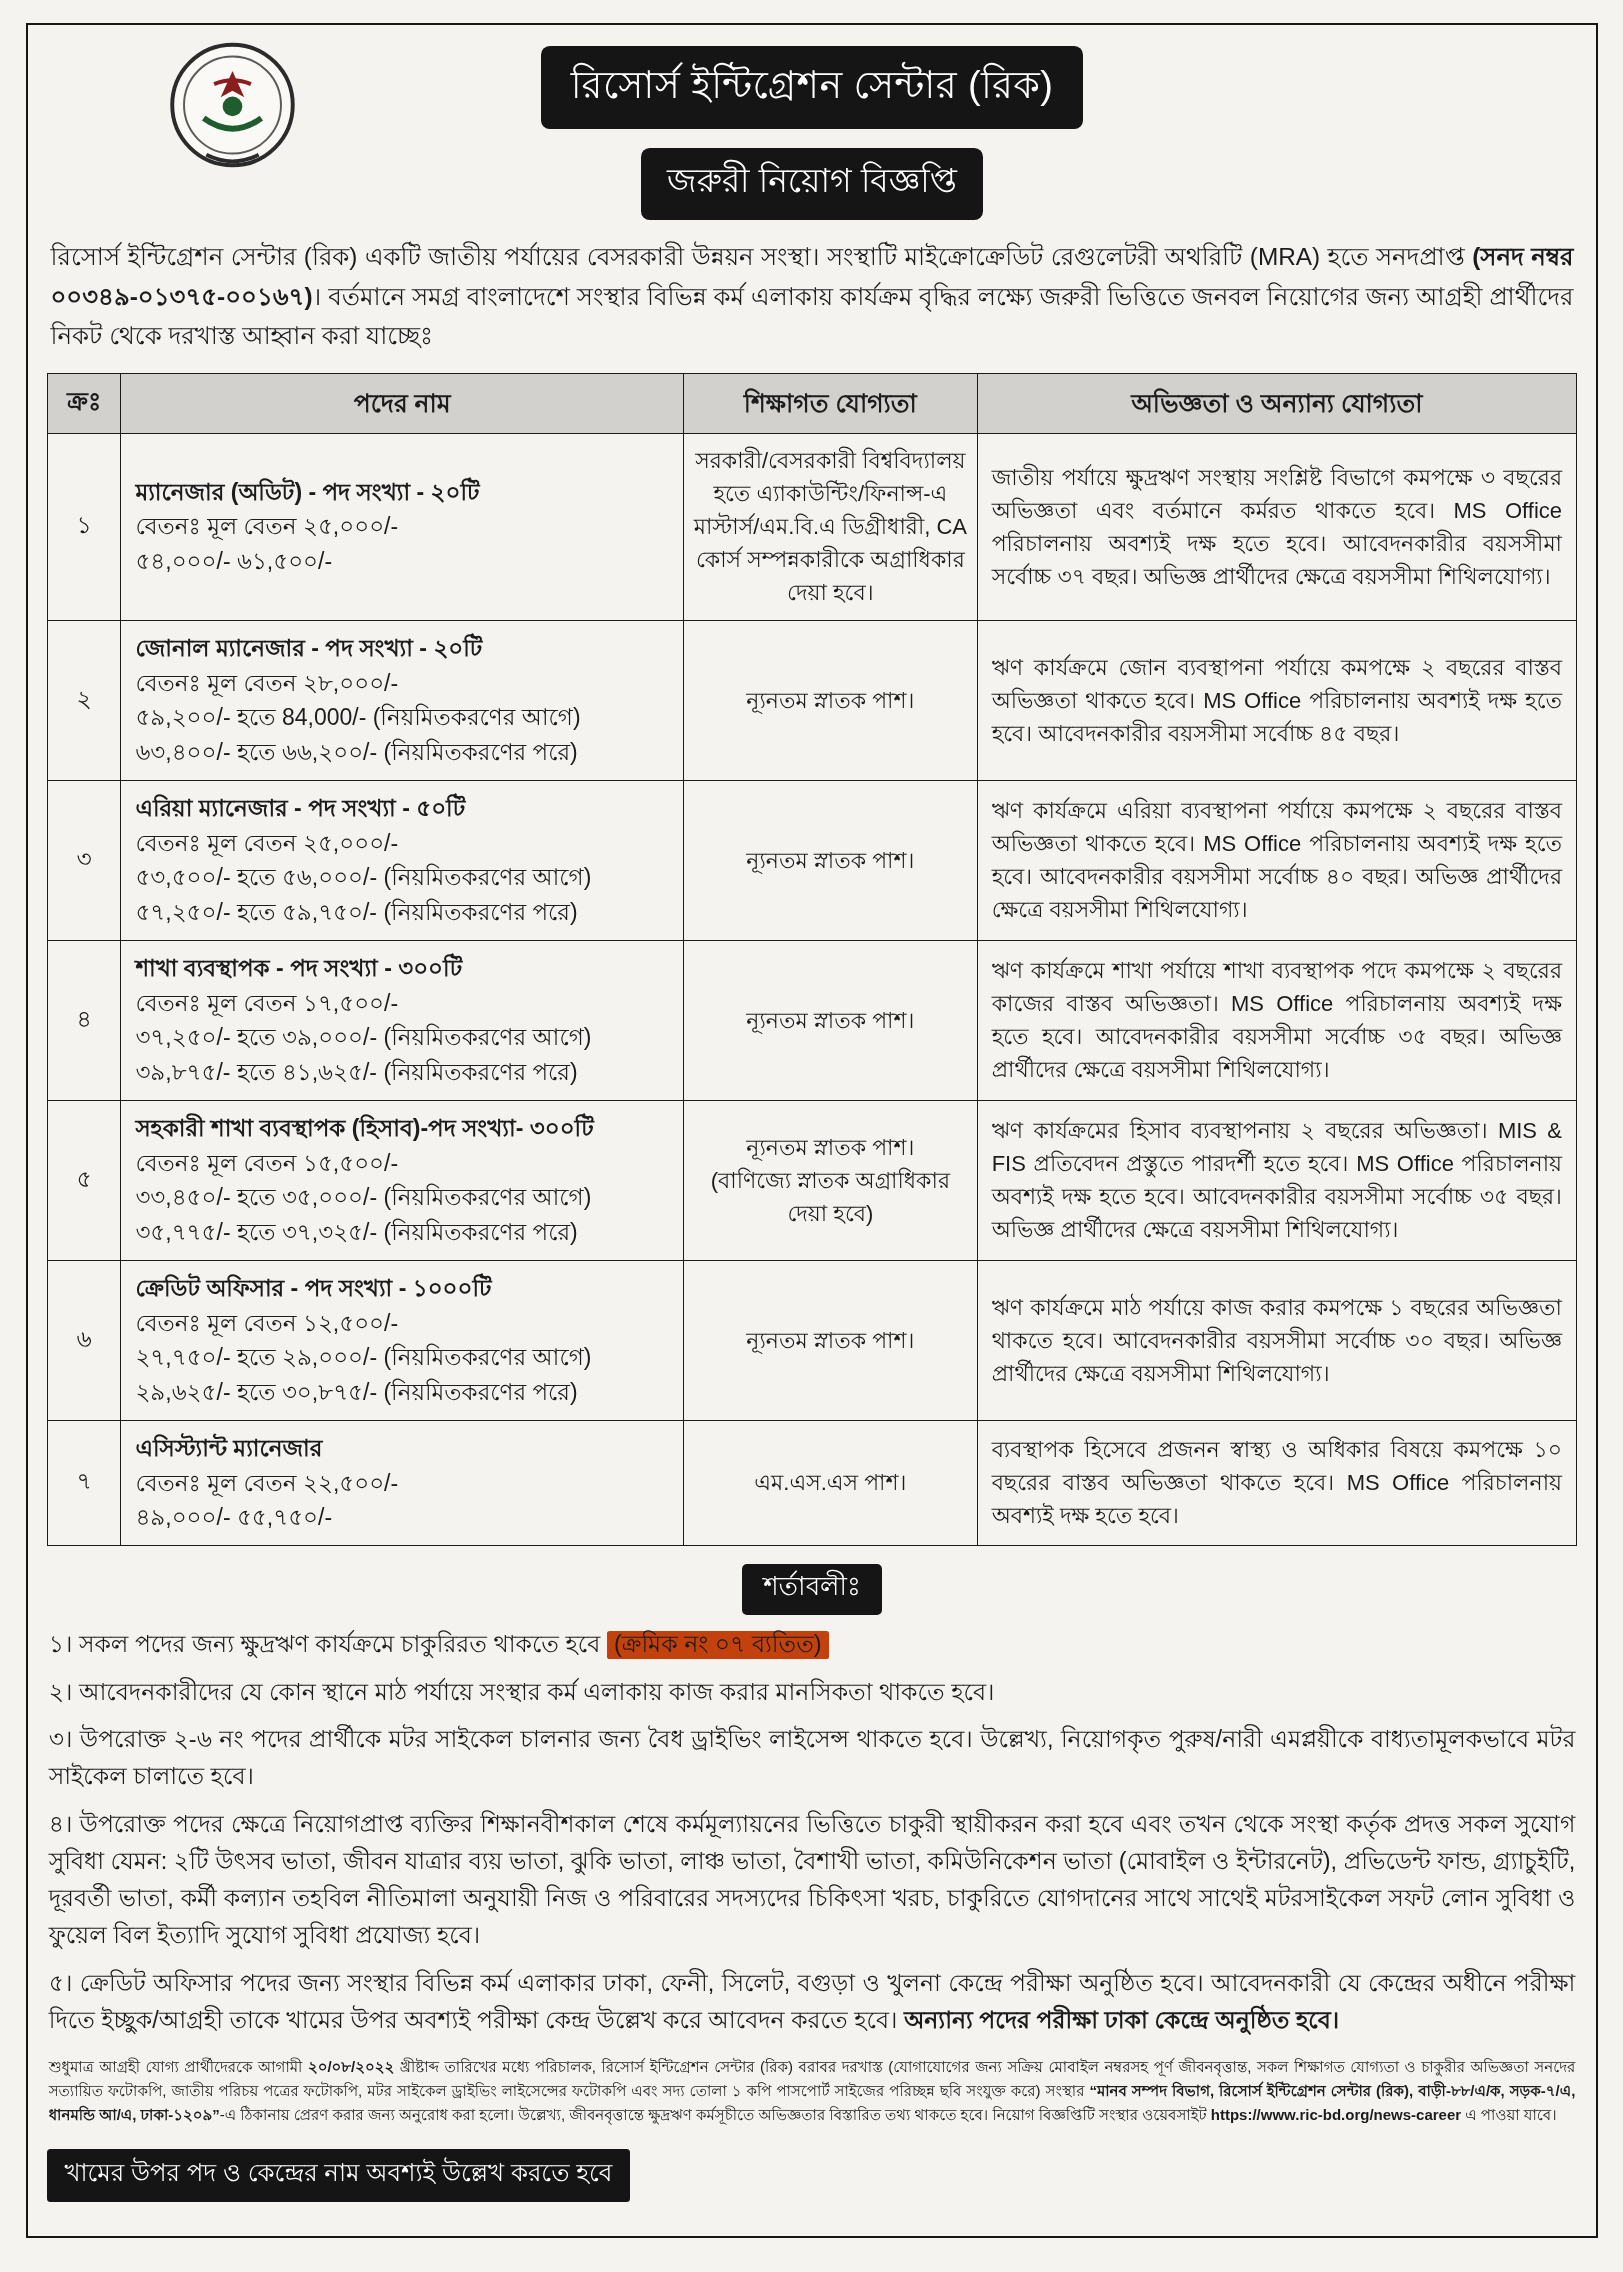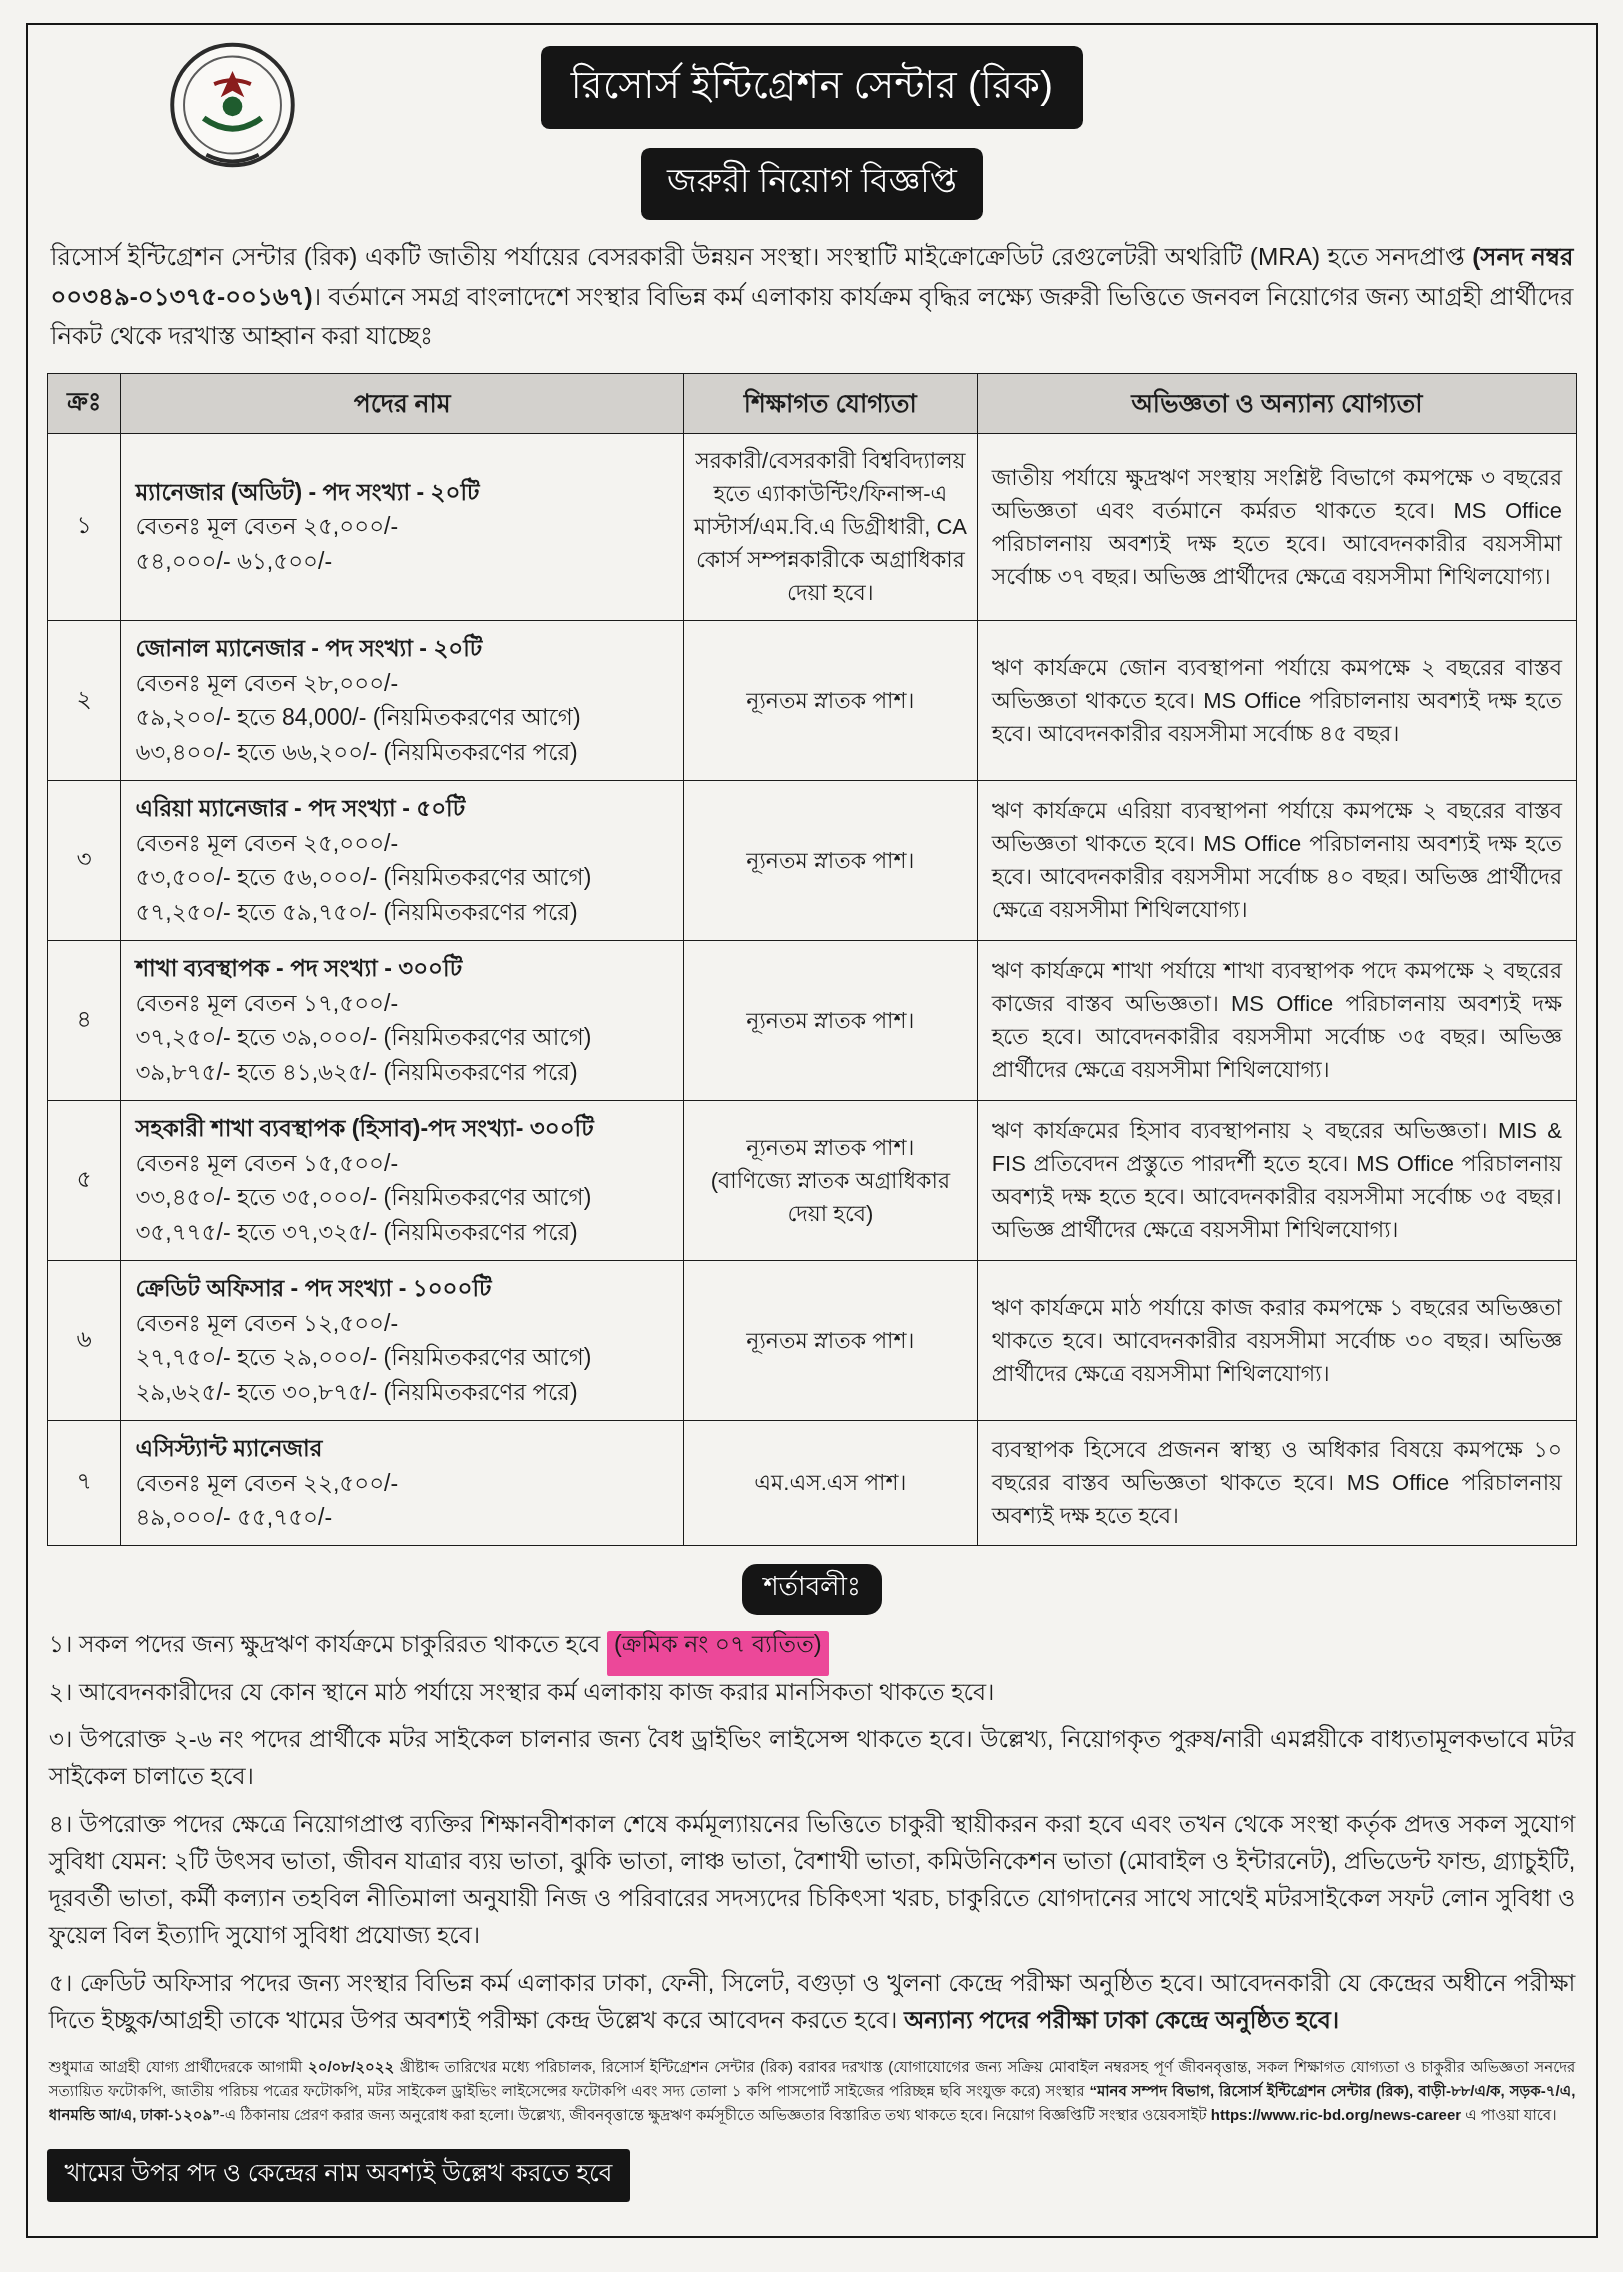--- a/index.html
+++ b/index.html
@@ -80,30 +80,30 @@
     text-align: center;
   }
   .c-serial { width: 4.8%; text-align: center; font-size: 23.5px; }
   .c-pos    { width: 36.8%; padding: 10.5px 14px; font-size: 23px; line-height: 1.5; }
   .c-edu    { width: 19.2%; text-align: center; padding: 10.5px 8.7px; font-size: 22px; line-height: 1.5; white-space: pre-line; }
   .c-exp    { width: 39.2%; padding: 10.5px 14px; font-size: 22px; line-height: 1.5; text-align: justify; }
   .pos-title { font-weight: bold; }
   .pos-salary { white-space: pre-line; }
   
   .terms-heading { text-align: center; margin: 17.4px 0 5.2px; }
-  .terms-pill { font-size: 26px; padding: 2.6px 21px 5.2px; border-radius: 15px; }
+  .terms-pill { font-size: 26px; padding: 2.6px 21px 5.2px; border-radius: 5px; }
   .term {
     font-size: 23.5px;
     line-height: 1.58;
     text-align: justify;
     margin: 10.5px 1.7px;
   }
   .hl {
-    background: #ec4899;
-    padding: 0 7px 19px;
+    background: #c2410c;
+    padding: 0 7px 2px;
     border-radius: 2.6px;
     margin-top: 20px;
   }
   
   .apply {
     font-size: 15px;
     line-height: 1.62;
     text-align: justify;
     margin: 15.7px 1.7px 12.2px;
   }

